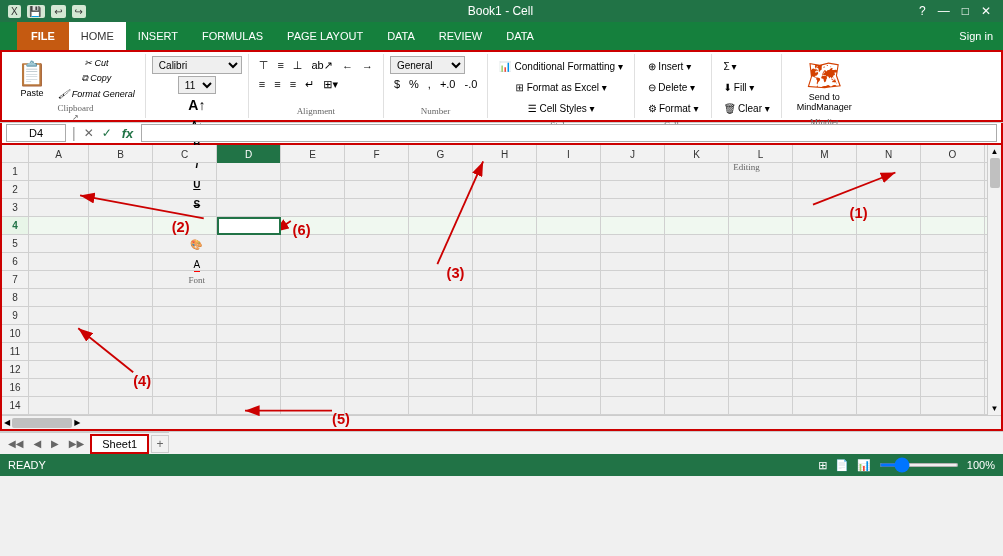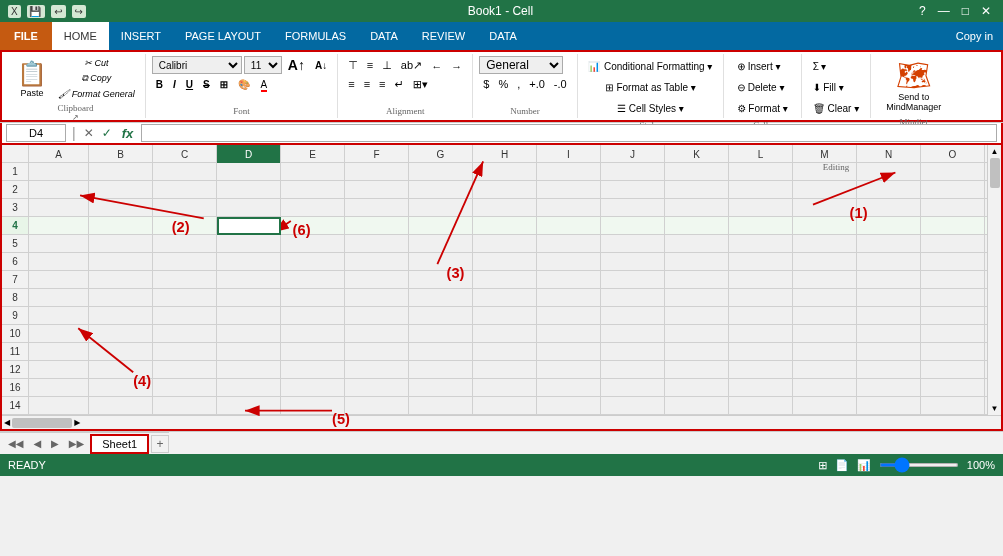--- a/index.html
+++ b/index.html
@@ -17,21 +17,21 @@
       font-size: 11px;
     }
     .title-bar-left { display: flex; align-items: center; gap: 6px; }
     .title-bar-center { flex: 1; text-align: center; font-size: 12px; }
     .title-bar-right { display: flex; align-items: center; gap: 4px; }
     .title-btn { color: white; font-size: 12px; cursor: pointer; padding: 0 4px; }
     .qs-icon { background: #d4e8d4; border-radius: 2px; padding: 1px 3px; font-size: 10px; color: #333; cursor: pointer; }
 
     
     .ribbon { background: white; border-bottom: 1px solid #ccc; }
-    .ribbon-tabs { background: #0369a1; display: flex; align-items: flex-end; height: 28px; padding-left: 0; }
+    .ribbon-tabs { background: #15803d; display: flex; align-items: flex-end; height: 28px; padding-left: 17px; }
     .ribbon-tab {
       padding: 4px 12px;
       font-size: 11px;
       cursor: pointer;
       color: white;
       height: 100%;
       display: flex;
       align-items: center;
     }
     .ribbon-tab.file { background: #c55a11; color: white; font-weight: bold; padding: 4px 14px; }
@@ -70,36 +70,36 @@
 
     
     .clipboard-group { min-width: 60px; }
     .paste-btn {
       background: none; border: 1px solid transparent; cursor: pointer; padding: 2px 4px;
       display: flex; flex-direction: column; align-items: center; font-size: 9px;
     }
     .small-btn { font-size: 9px; background: none; border: 1px solid transparent; cursor: pointer; padding: 1px 3px; white-space: nowrap; font-style: italic; }
 
     
-    .font-row { display: flex; align-items: center; gap: 2px; }
+    .font-row { display: flex; align-items: center; gap: 2px; flex-direction: column; }
     .font-select { height: 18px; font-size: 10px; border: 1px solid #ababab; padding: 0 2px; min-width: 90px; }
     .size-select { height: 18px; font-size: 10px; border: 1px solid #ababab; padding: 0 2px; width: 38px; }
     .font-btn { height: 18px; padding: 0 3px; background: none; border: 1px solid transparent; cursor: pointer; font-size: 10px; font-weight: bold; }
     .grow-btn { font-size: 14px; }
     .bold-btn { font-weight: bold; }
     .italic-btn { font-style: italic; }
     .underline-btn { text-decoration: underline; }
     .color-btn { height: 18px; padding: 0 3px; background: none; border: 1px solid transparent; cursor: pointer; font-size: 10px; }
 
     
     .align-row { display: flex; gap: 1px; }
     .align-btn { height: 18px; padding: 0 3px; background: none; border: 1px solid transparent; cursor: pointer; font-size: 11px; }
 
     
-    .num-select { height: 18px; font-size: 12px; border: 1px solid #ababab; padding: 0 2px; width: 84px; }
+    .num-select { height: 18px; font-size: 10px; border: 1px solid #ababab; padding: 0 2px; width: 75px; }
 
     
     .styles-btn { height: 20px; padding: 1px 4px; background: none; border: 1px solid transparent; cursor: pointer; font-size: 10px; white-space: nowrap; }
 
     
     .cells-btn { height: 20px; padding: 1px 6px; background: none; border: 1px solid transparent; cursor: pointer; font-size: 10px; white-space: nowrap; display: flex; align-items: center; gap: 2px; }
 
     
     .edit-btn { height: 20px; padding: 1px 4px; background: none; border: 1px solid transparent; cursor: pointer; font-size: 10px; white-space: nowrap; display: flex; align-items: center; gap: 2px; }
 
@@ -236,26 +236,26 @@
       <span class="title-btn">✕</span>
     </div>
   </div>
 
   <div class="ribbon">
 
     <div class="ribbon-tabs">
       <div class="ribbon-tab file">FILE</div>
       <div class="ribbon-tab active">HOME</div>
       <div class="ribbon-tab">INSERT</div>
+      <div class="ribbon-tab">FORMULAS</div>
       <div class="ribbon-tab">PAGE LAYOUT</div>
-      <div class="ribbon-tab">FORMULAS</div>
       <div class="ribbon-tab">DATA</div>
       <div class="ribbon-tab">REVIEW</div>
       <div class="ribbon-tab">DATA</div>
-      <div class="ribbon-tab signin">Copy in</div>
+      <div class="ribbon-tab signin">Sign in</div>
     </div>
 
     <div class="ribbon-content">
 
       <div class="ribbon-group clipboard-group">
         <div class="ribbon-controls">
           <button class="paste-btn">
             <span style="font-size:24px;">📋</span>
             <span>Paste</span>
           </button>
@@ -336,21 +336,21 @@
       </div>
 
       <div class="ribbon-group">
         <div class="ribbon-controls-col">
           <button class="styles-btn">
             <span>📊</span>
             <span>Conditional Formatting ▾</span>
           </button>
           <button class="styles-btn">
             <span>⊞</span>
-            <span>Format as Table ▾</span>
+            <span>Format as Excel ▾</span>
           </button>
           <button class="styles-btn">
             <span>☰</span>
             <span>Cell Styles ▾</span>
           </button>
         </div>
         <span class="ribbon-group-label">Styles</span>
       </div>
 
       <div class="ribbon-group">

